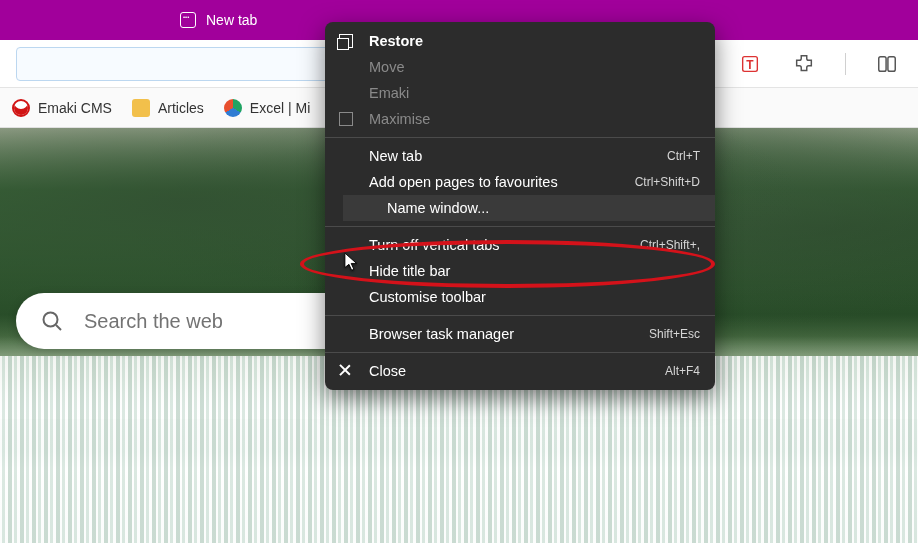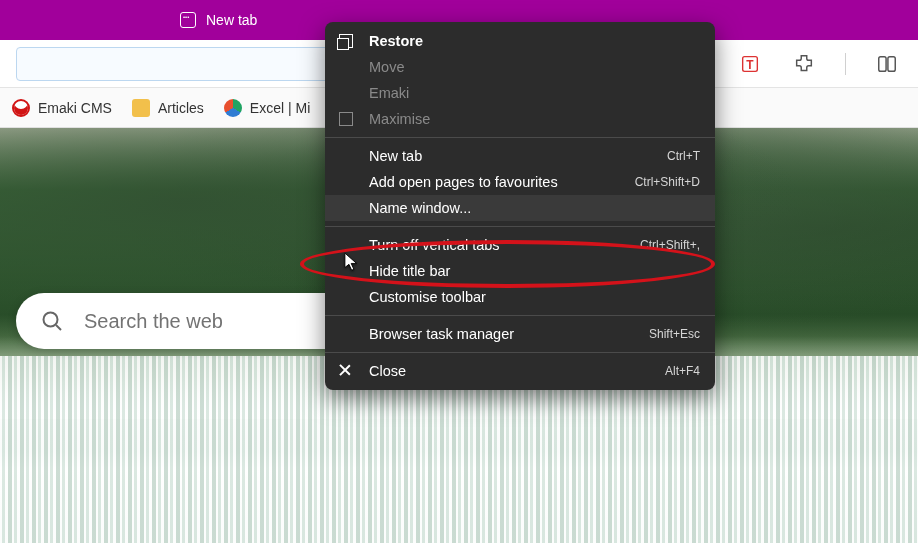--- a/index.html
+++ b/index.html
@@ -23,21 +23,21 @@
 .mountain { position:absolute; top:0; left:0; right:0; height:60%; background: radial-gradient(ellipse at 20% 30%, rgba(50,80,50,.9), transparent 60%), radial-gradient(ellipse at 70% 20%, rgba(60,90,60,.8), transparent 55%), radial-gradient(ellipse at 90% 40%, rgba(40,70,40,.9), transparent 60%); }
 .falls { position:absolute; bottom:0; left:0; right:0; height:45%; background: repeating-linear-gradient(90deg, #ffffff 0 2px, #d7e6de 2px 5px, #ffffff 5px 8px, #c7d9cf 8px 12px); opacity:.9; }
 .mist { position:absolute; bottom:30%; left:0; right:0; height:20%; background: linear-gradient(180deg, transparent, rgba(255,255,255,.9)); }
 
 .searchpill { position: absolute; left: 16px; top: 165px; width: 620px; height: 56px; background: #fff; border-radius: 28px; box-shadow: 0 2px 10px rgba(0,0,0,.2); display: flex; align-items: center; padding-left: 24px; gap: 20px; }
 .searchpill svg { width: 24px; height: 24px; stroke: #666; fill: none; stroke-width: 2; }
 .searchpill .ph { color: #737373; font-size: 20px; }
 
 .ctxmenu { position: absolute; left: 325px; top: 22px; width: 390px; background: #2c2c2c; color: #fff; border-radius: 8px; box-shadow: 0 8px 24px rgba(0,0,0,.5); padding: 6px 0; font-size: 14.5px; z-index: 50; }
 .mi { display: flex; align-items: center; height: 26px; padding: 0 15px 0 44px; position: relative; }
-.mi.hl { background: #3a3a3a; }
+.mi.hl { background: #3a3a3a; margin-left: 18px; }
 .mi .ic { position: absolute; left: 14px; width: 14px; height: 14px; }
 .mi .lab { flex: 1; }
 .mi .sc { color: #d6d6d6; font-size: 12px; }
 .mi.dis { color: #8a8a8a; }
 .mi.bold .lab { font-weight: 600; }
 .divider { height: 1px; background: #4b4b4b; margin: 5px 0; }
 
 .callout { position: absolute; left: 300px; top: 240px; width: 415px; height: 48px; border: 4px solid #d4121a; border-radius: 50%; z-index: 60; pointer-events: none; }
 .cursor { position: absolute; left: 344px; top: 252px; z-index: 70; pointer-events: none; }
 .cursor svg { width: 18px; height: 22px; filter: drop-shadow(0 1px 1px rgba(0,0,0,.6)); }

